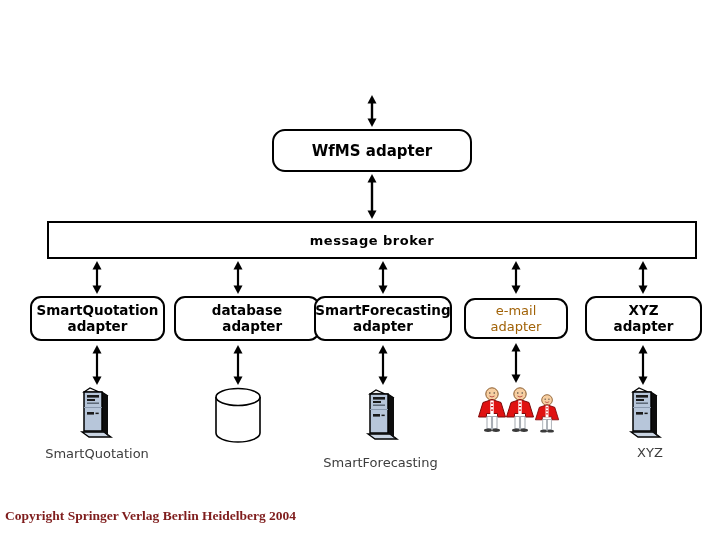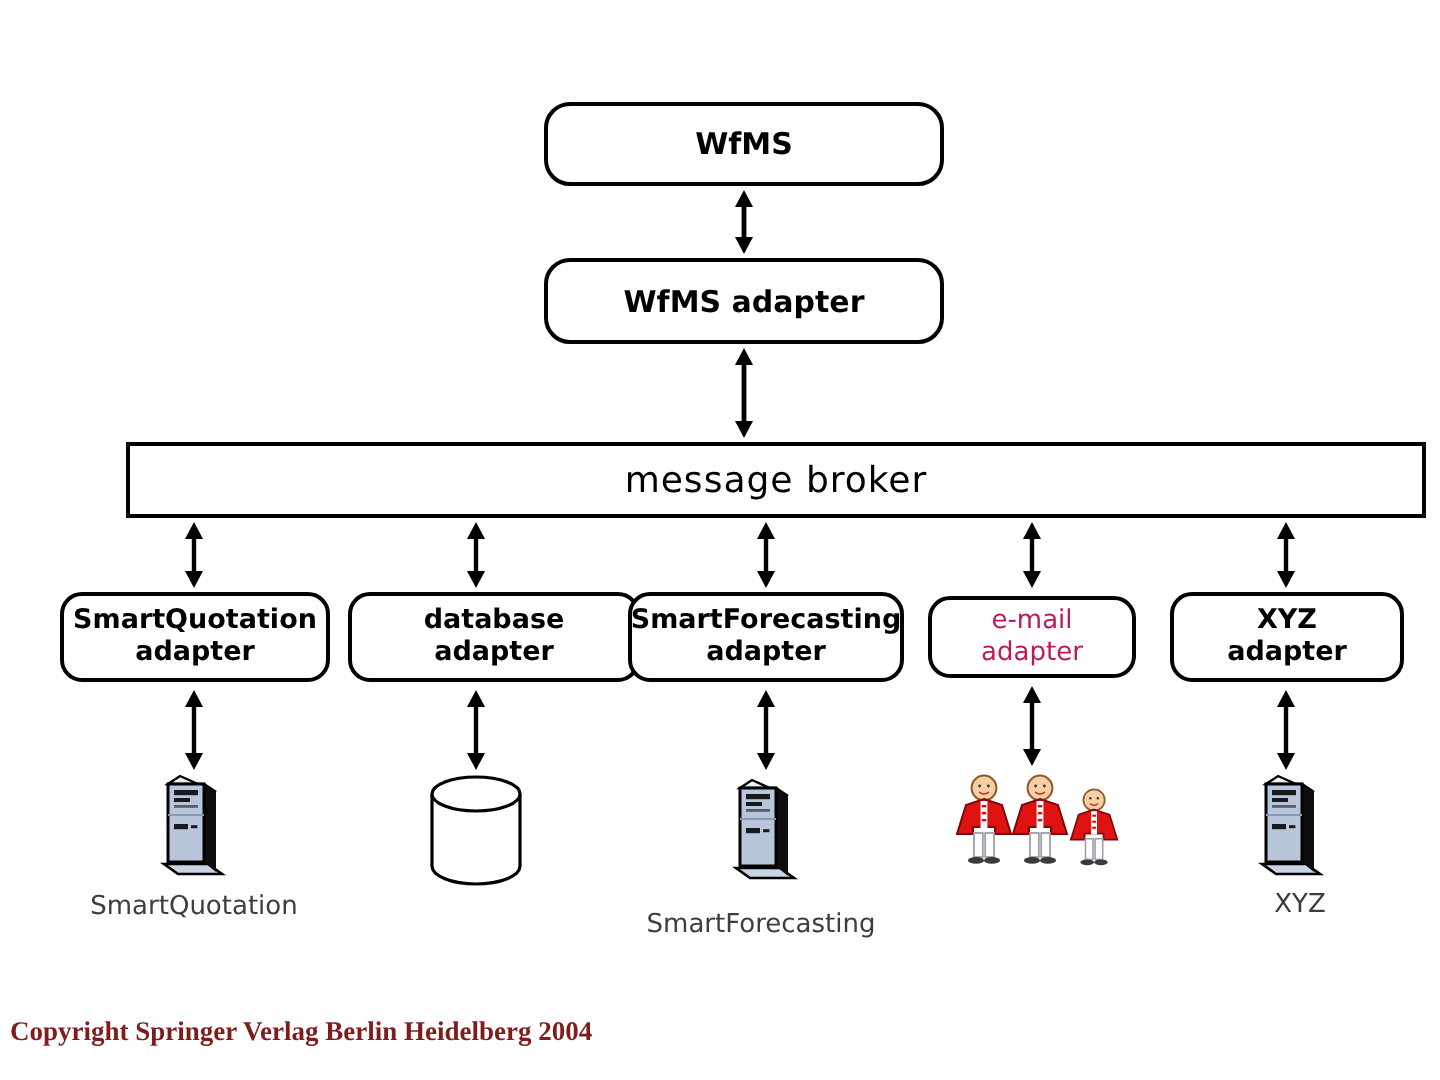--- a/index.html
+++ b/index.html
@@ -7,23 +7,23 @@
     position:relative;width:720px;height:540px;background:#ffffff;
     font-family:"DejaVu Sans",sans-serif;color:#000;overflow:hidden;
   }
   .box{
     position:absolute;background:#fff;border:2px solid #000;
     display:flex;align-items:center;justify-content:center;text-align:center;
     box-sizing:border-box;
   }
   .rounded{border-radius:11px;}
   .topbox{border-width:2.5px;border-radius:13px;font-size:15px;font-weight:bold;}
-  .broker{border-width:2px;border-radius:0;font-size:18px;font-weight:normal;letter-spacing:.5px;margin-left:16px;}
+  .broker{border-width:2px;border-radius:0;font-size:13px;font-weight:bold;letter-spacing:.5px;}
   .adapterbox{font-size:13.5px;font-weight:bold;line-height:1.18;}
-  .adapterbox.light{font-weight:normal;color:#be185d;}
+  .adapterbox.light{font-weight:normal;color:#a16207;}
   .arrow{position:absolute;}
   .endlabel{
     position:absolute;font-size:13px;color:#3d3d3d;text-align:center;
     line-height:16px;font-weight:normal;
   }
   .icon{position:absolute;}
   .copyright{
     position:absolute;left:5px;top:508px;
     font-family:"Liberation Serif",serif;font-weight:bold;font-size:13.5px;color:#7f1d1d;
   }
@@ -58,23 +58,20 @@
         <rect x="12.9" y="19" width="2.2" height="1.2" fill="#d01010"></rect>
         <rect x="12.9" y="22.5" width="2.2" height="1.2" fill="#d01010"></rect>
         <rect x="9" y="29.5" width="4.4" height="12" fill="#fff" stroke="#9aa0a8" stroke-width="0.9"></rect>
         <rect x="14.6" y="29.5" width="4.4" height="12" fill="#fff" stroke="#9aa0a8" stroke-width="0.9"></rect>
         <ellipse cx="10" cy="43.2" rx="4" ry="1.7" fill="#3a3a3a"></ellipse>
         <ellipse cx="18" cy="43.2" rx="4" ry="1.7" fill="#3a3a3a"></ellipse>
       </g>
     </defs>
   </svg>
 
-  <div class="box topbox" style="left:272px;top:51px;width:200px;height:42px;">
-    <span>WfMS</span>
-  </div>
 
   <div class="arrow" style="left:364px;top:95px;">
     <svg width="16" height="32">
         <line x1="8" y1="6" x2="8" y2="26" stroke="#000" stroke-width="2.4"></line>
       <polygon points="8,0 3.5,8.5 12.5,8.5" fill="#000"></polygon>
         <polygon points="8,32 3.5,23.5 12.5,23.5" fill="#000"></polygon>
       </svg>
   </div>
 
   <div class="box topbox" style="left:272px;top:129px;width:200px;height:43px;">
@@ -121,21 +118,21 @@
     <svg width="16" height="33">
         <line x1="8" y1="6" x2="8" y2="27" stroke="#000" stroke-width="2.2"></line>
       <polygon points="8,0 3.5,8.5 12.5,8.5" fill="#000"></polygon>
         <polygon points="8,33 3.5,24.5 12.5,24.5" fill="#000"></polygon>
       </svg></div>
 
   <div class="box rounded adapterbox" style="left:30px;top:296px;width:135px;height:45px;">
     <span><span>SmartQuotation</span><br>
     <span>adapter</span></span>
   </div>
-  <div class="box rounded adapterbox" style="left:174px;top:296px;width:146px;height:45px;">
+  <div class="box rounded adapterbox" style="left:174px;top:296px;width:146px;height:45px;text-align:right;">
     <span><span>database</span><br>
     <span>adapter</span></span>
   </div>
   <div class="box rounded adapterbox" style="left:314px;top:296px;width:138px;height:45px;">
     <span><span>SmartForecasting</span><br>
     <span>adapter</span></span>
   </div>
   <div class="box rounded adapterbox light" style="left:464px;top:298px;width:104px;height:41px;font-size:13px;">
     <span><span>e-mail</span><br>
     <span>adapter</span></span>

